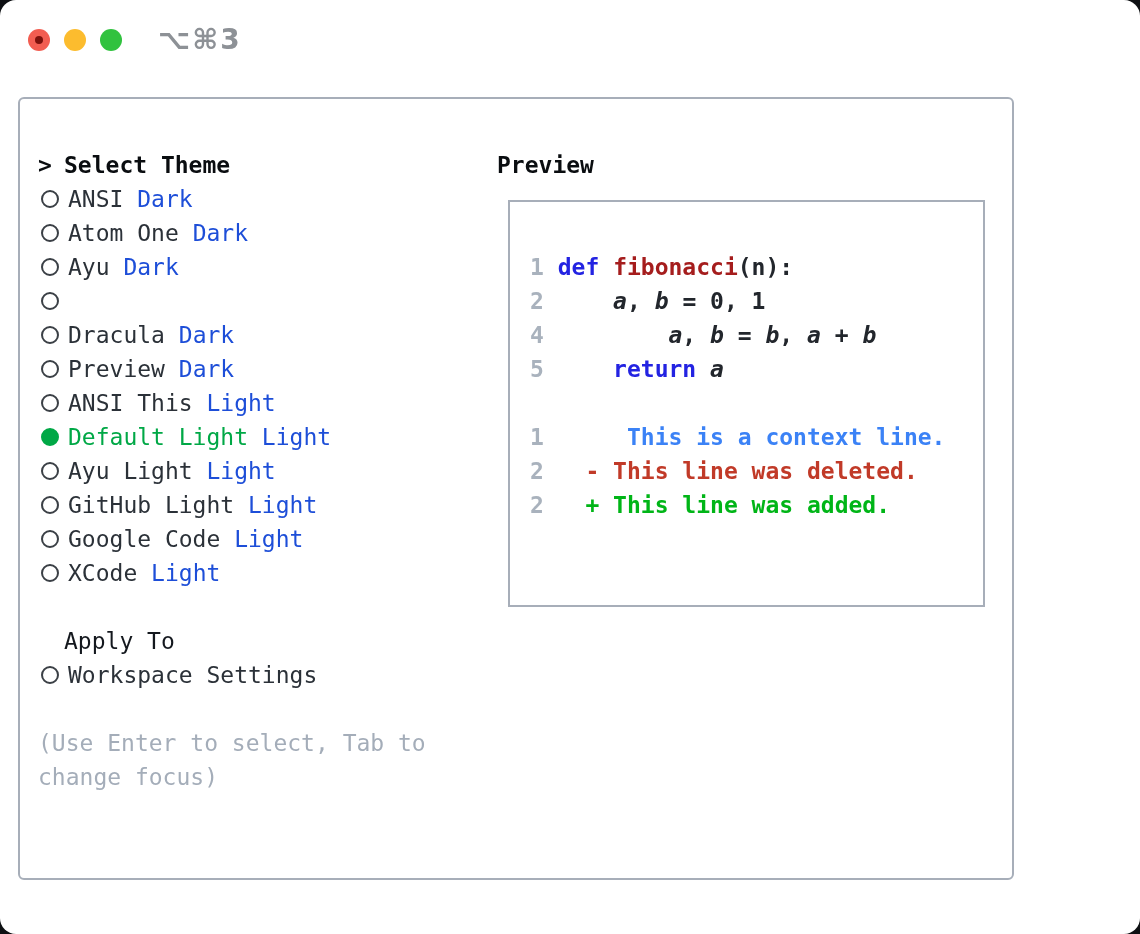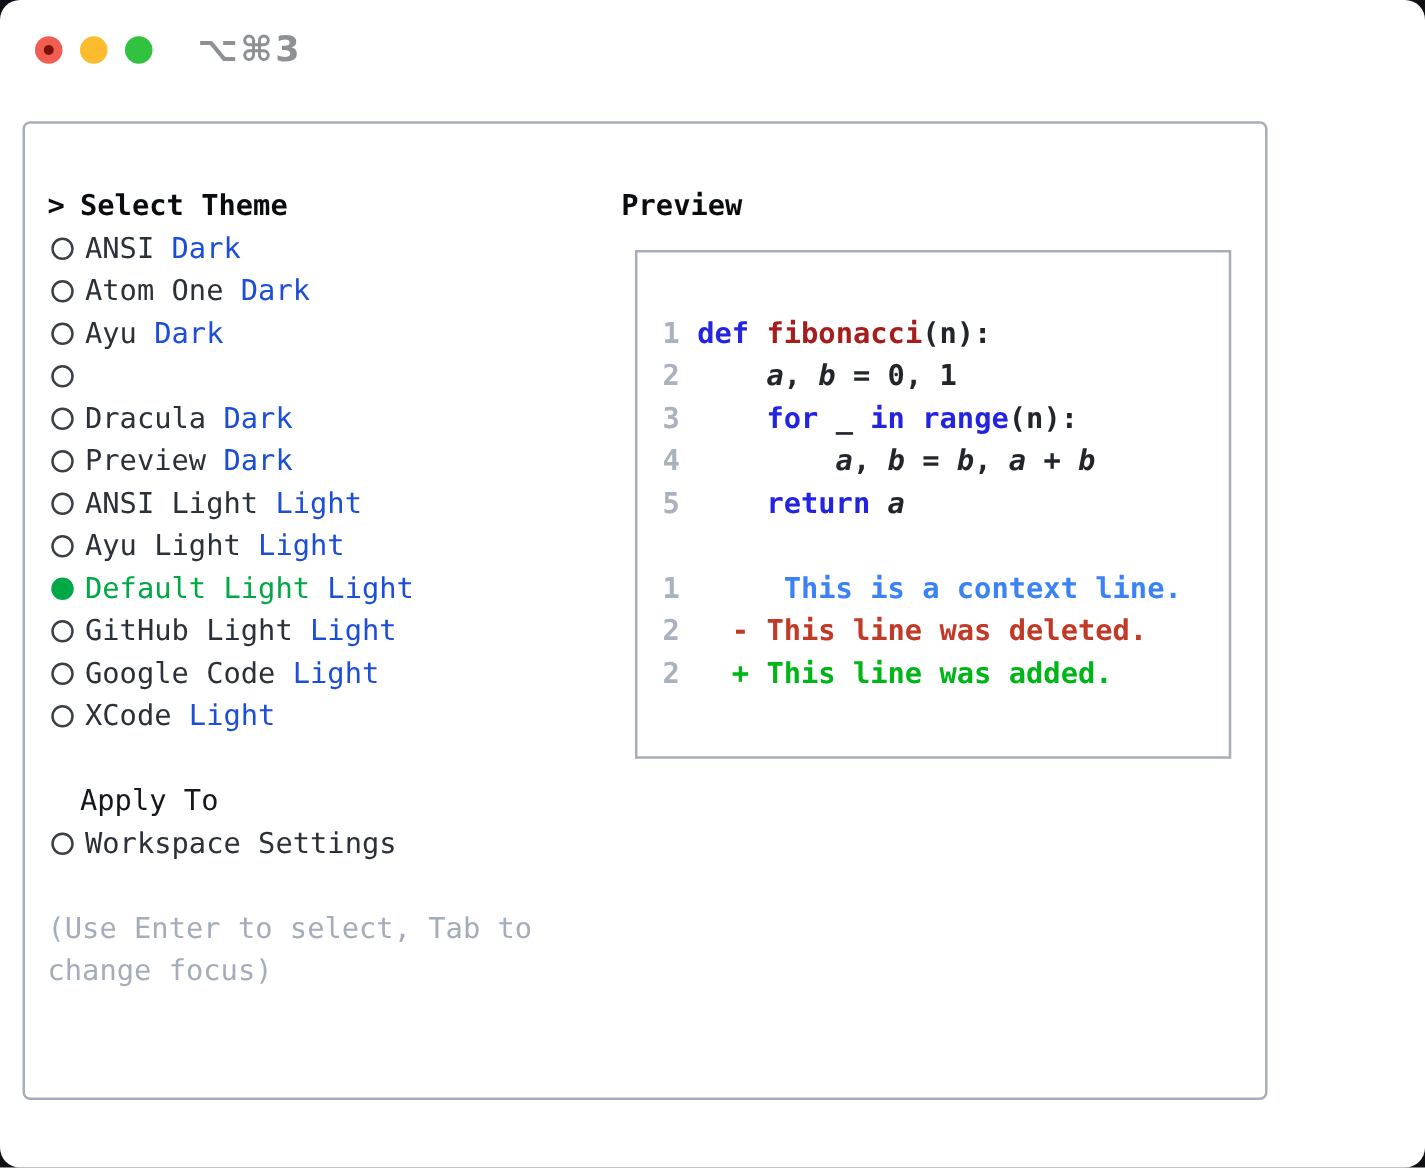--- a/index.html
+++ b/index.html
@@ -91,23 +91,23 @@
         <span class="hdr-text">Select Theme</span>
       </div>
 
       <div id="theme-list">
           <div class="row"><span class="radio"></span><span class="rowtext"><span class="nm">ANSI</span><span class="tg"> Dark</span></span></div>
           <div class="row"><span class="radio"></span><span class="rowtext"><span class="nm">Atom One</span><span class="tg"> Dark</span></span></div>
           <div class="row"><span class="radio"></span><span class="rowtext"><span class="nm">Ayu</span><span class="tg"> Dark</span></span></div>
           <div class="row"><span class="radio"></span></div>
           <div class="row"><span class="radio"></span><span class="rowtext"><span class="nm">Dracula</span><span class="tg"> Dark</span></span></div>
           <div class="row"><span class="radio"></span><span class="rowtext"><span class="nm">Preview</span><span class="tg"> Dark</span></span></div>
-          <div class="row"><span class="radio"></span><span class="rowtext"><span class="nm">ANSI Light</span><span class="tg"> Light</span></span></div>
+          <div class="row"><span class="radio"></span><span class="rowtext"><span class="nm">ANSI This</span><span class="tg"> Light</span></span></div>
+          <div class="row selected"><span class="radio"></span><span class="rowtext"><span class="nm">Default Light</span><span class="tg"> Light</span></span></div>
           <div class="row"><span class="radio"></span><span class="rowtext"><span class="nm">Ayu Light</span><span class="tg"> Light</span></span></div>
-          <div class="row selected"><span class="radio"></span><span class="rowtext"><span class="nm">Default Light</span><span class="tg"> Light</span></span></div>
           <div class="row"><span class="radio"></span><span class="rowtext"><span class="nm">GitHub Light</span><span class="tg"> Light</span></span></div>
           <div class="row"><span class="radio"></span><span class="rowtext"><span class="nm">Google Code</span><span class="tg"> Light</span></span></div>
           <div class="row"><span class="radio"></span><span class="rowtext"><span class="nm">XCode</span><span class="tg"> Light</span></span></div>
         </div>
 
       <div class="gap"></div>
 
       <div class="row apply-header">Apply To</div>
 
       <div id="apply-list">
@@ -118,21 +118,20 @@
 
       <div class="hint">(Use Enter to select, Tab to change focus)</div>
     </div>
 
     <div class="preview-title">Preview</div>
 
     <div class="preview-box">
       <div class="code-area" id="code-area">
           <div class="code-line"><span class="seg-ln">1</span><span class="seg-pl"> </span><span class="seg-kw">def</span><span class="seg-pl"> </span><span class="seg-fn">fibonacci</span><span class="seg-pl">(n):</span></div>
           <div class="code-line"><span class="seg-ln">2</span><span class="seg-pl">     </span><span class="seg-va">a</span><span class="seg-pl">, </span><span class="seg-va">b</span><span class="seg-pl"> = 0, 1</span></div>
-          <div class="code-line"><span class="seg-ln">3</span><span class="seg-pl">     </span><span class="seg-kw">for</span><span class="seg-pl"> _ </span><span class="seg-kw">in</span><span class="seg-pl"> </span><span class="seg-kw">range</span><span class="seg-pl">(n):</span></div>
           <div class="code-line"><span class="seg-ln">4</span><span class="seg-pl">         </span><span class="seg-va">a</span><span class="seg-pl">, </span><span class="seg-va">b</span><span class="seg-pl"> = </span><span class="seg-va">b</span><span class="seg-pl">, </span><span class="seg-va">a</span><span class="seg-pl"> + </span><span class="seg-va">b</span></div>
           <div class="code-line"><span class="seg-ln">5</span><span class="seg-pl">     </span><span class="seg-kw">return</span><span class="seg-pl"> </span><span class="seg-va">a</span></div>
           <div class="code-line">&nbsp;</div>
           <div class="code-line"><span class="seg-ln">1</span><span class="seg-pl">      </span><span class="seg-ct">This is a context line.</span></div>
           <div class="code-line"><span class="seg-ln">2</span><span class="seg-pl">   </span><span class="seg-de">- This line was deleted.</span></div>
           <div class="code-line"><span class="seg-ln">2</span><span class="seg-pl">   </span><span class="seg-ad">+ This line was added.</span></div>
         </div>
     </div>
 
   </div>

